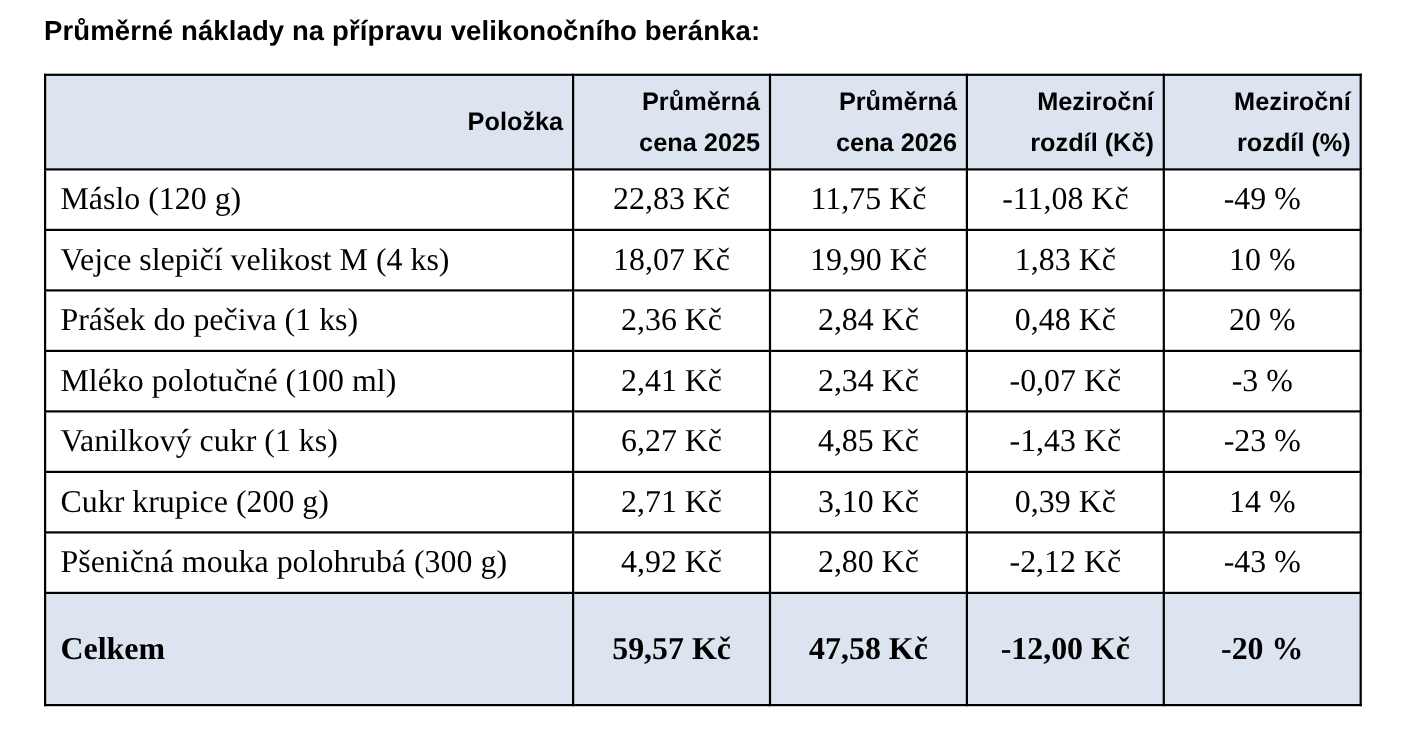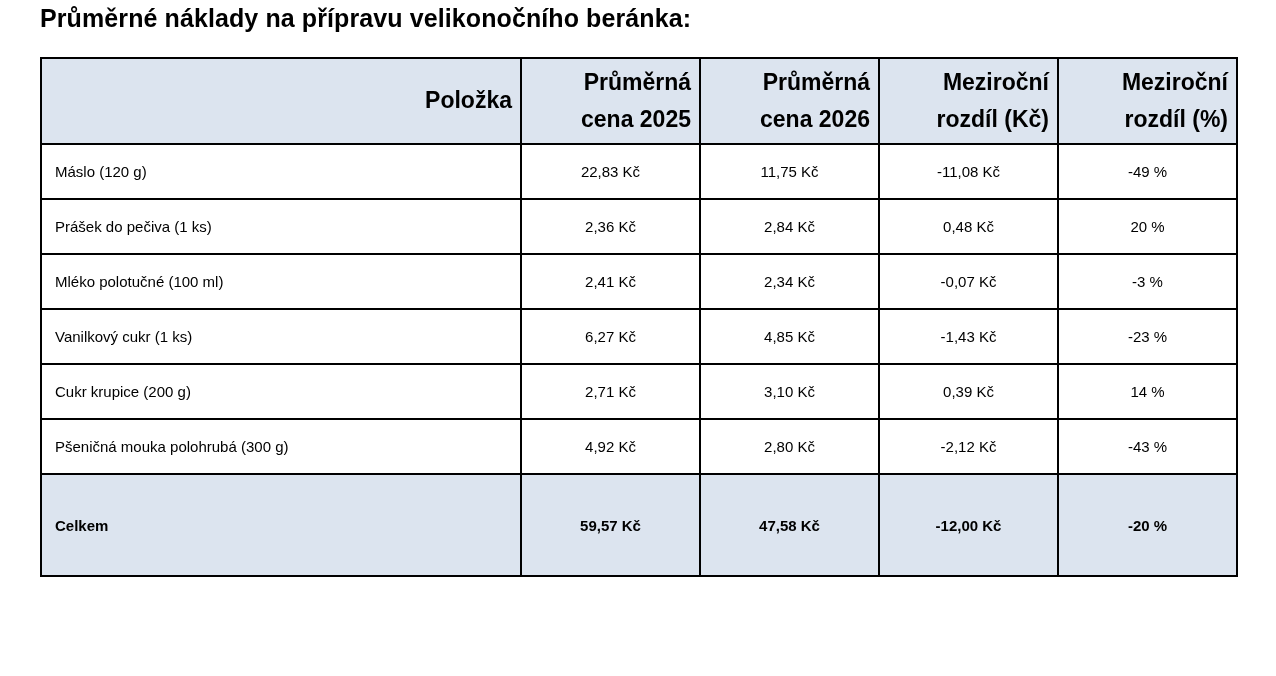--- a/index.html
+++ b/index.html
@@ -15,21 +15,21 @@
     background: var(--page-bg);
     color: var(--text);
     font-family: "Liberation Sans", "DejaVu Sans", sans-serif;
   }
   body {
     width: 1276px;
     height: 676px;
     overflow: hidden;
   }
   .page {
-    padding: 2px 40px 0 40px;
+    padding: 12px 40px 0 40px;
   }
   .doc-title {
     font-size: 25px;
     font-weight: 700;
     margin: 2px 0 24px 0;
     letter-spacing: 0.1px;
   }
   table.cost-table {
     border-collapse: collapse;
     table-layout: fixed;
@@ -48,26 +48,27 @@
     height: 86px;
     text-align: right;
     vertical-align: middle;
     line-height: 1.62;
   }
   .cost-table thead th.col-item {
     text-align: right;
     padding-left: 13px;
   }
   .cost-table tbody td {
-    font-size: 15px;
+    font-size: 29px;
     font-weight: 400;
     height: 55px;
     text-align: center;
     vertical-align: middle;
     background: #ffffff;
+    font-family: Liberation Serif, serif;
   }
   .cost-table tbody td.item-cell {
     text-align: left;
     padding-left: 13px;
   }
   .cost-table tbody tr.total-row td {
     background: var(--header-bg);
     font-weight: 700;
     height: 102px;
   }
@@ -96,20 +97,27 @@
         <th>Meziroční rozdíl (%)</th>
       </tr>
     </thead>
     <tbody>
       <tr>
         <td class="item-cell">Máslo (120 g)</td>
         <td>22,83 Kč</td>
         <td>11,75 Kč</td>
         <td>-11,08 Kč</td>
         <td>-49 %</td>
+      </tr>
+      <tr>
+        <td class="item-cell">Vejce slepičí velikost M (4 ks)</td>
+        <td>18,07 Kč</td>
+        <td>19,90 Kč</td>
+        <td>1,83 Kč</td>
+        <td>10 %</td>
       </tr>
       <tr>
         <td class="item-cell">Prášek do pečiva (1 ks)</td>
         <td>2,36 Kč</td>
         <td>2,84 Kč</td>
         <td>0,48 Kč</td>
         <td>20 %</td>
       </tr>
       <tr>
         <td class="item-cell">Mléko polotučné (100 ml)</td>

